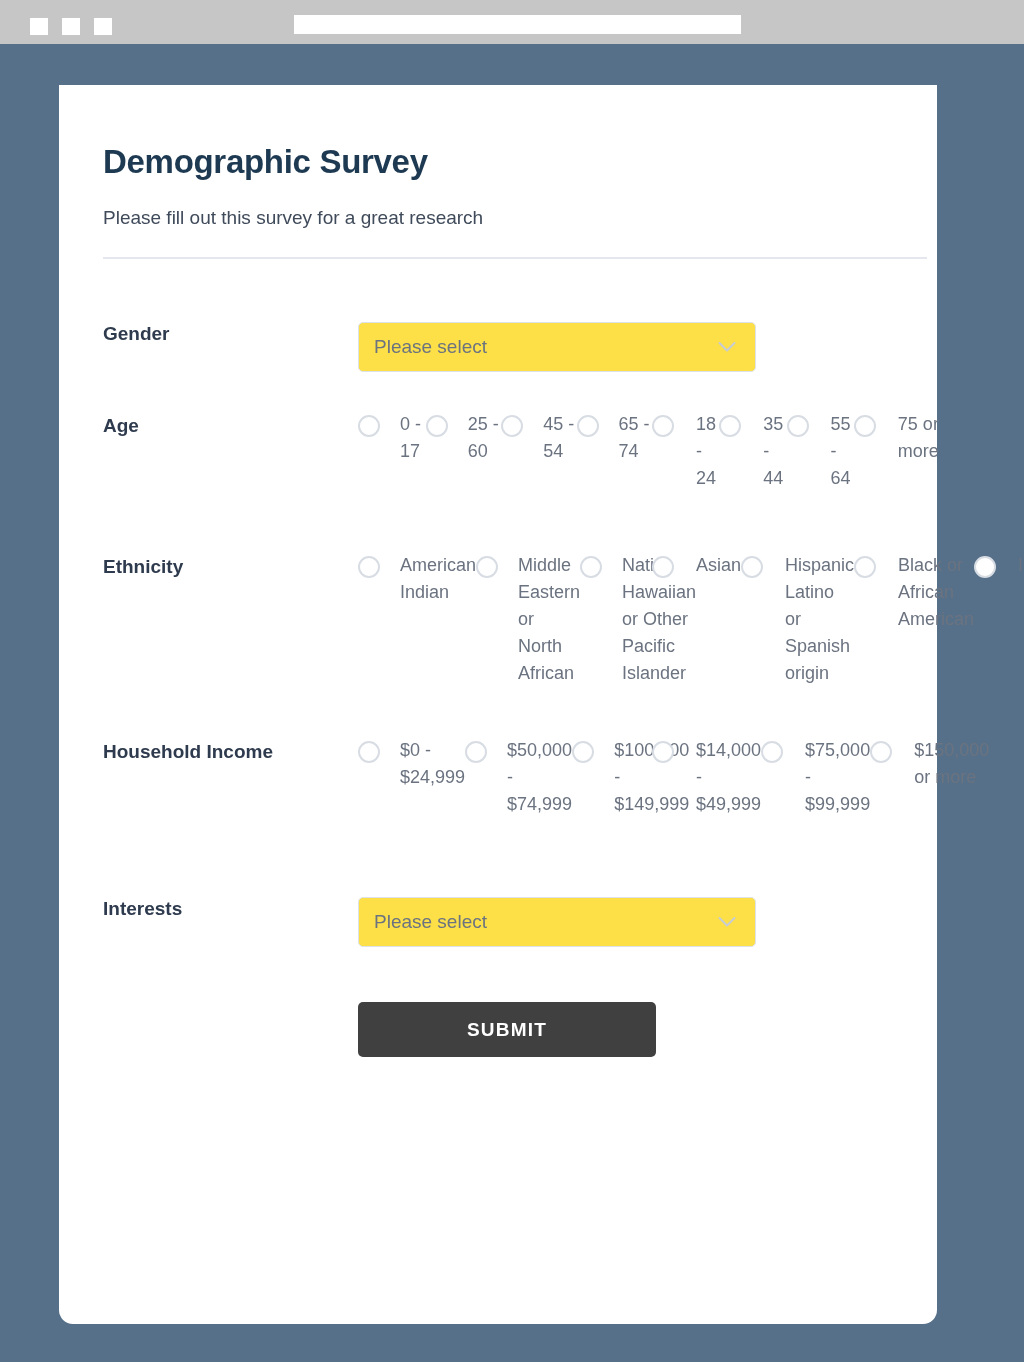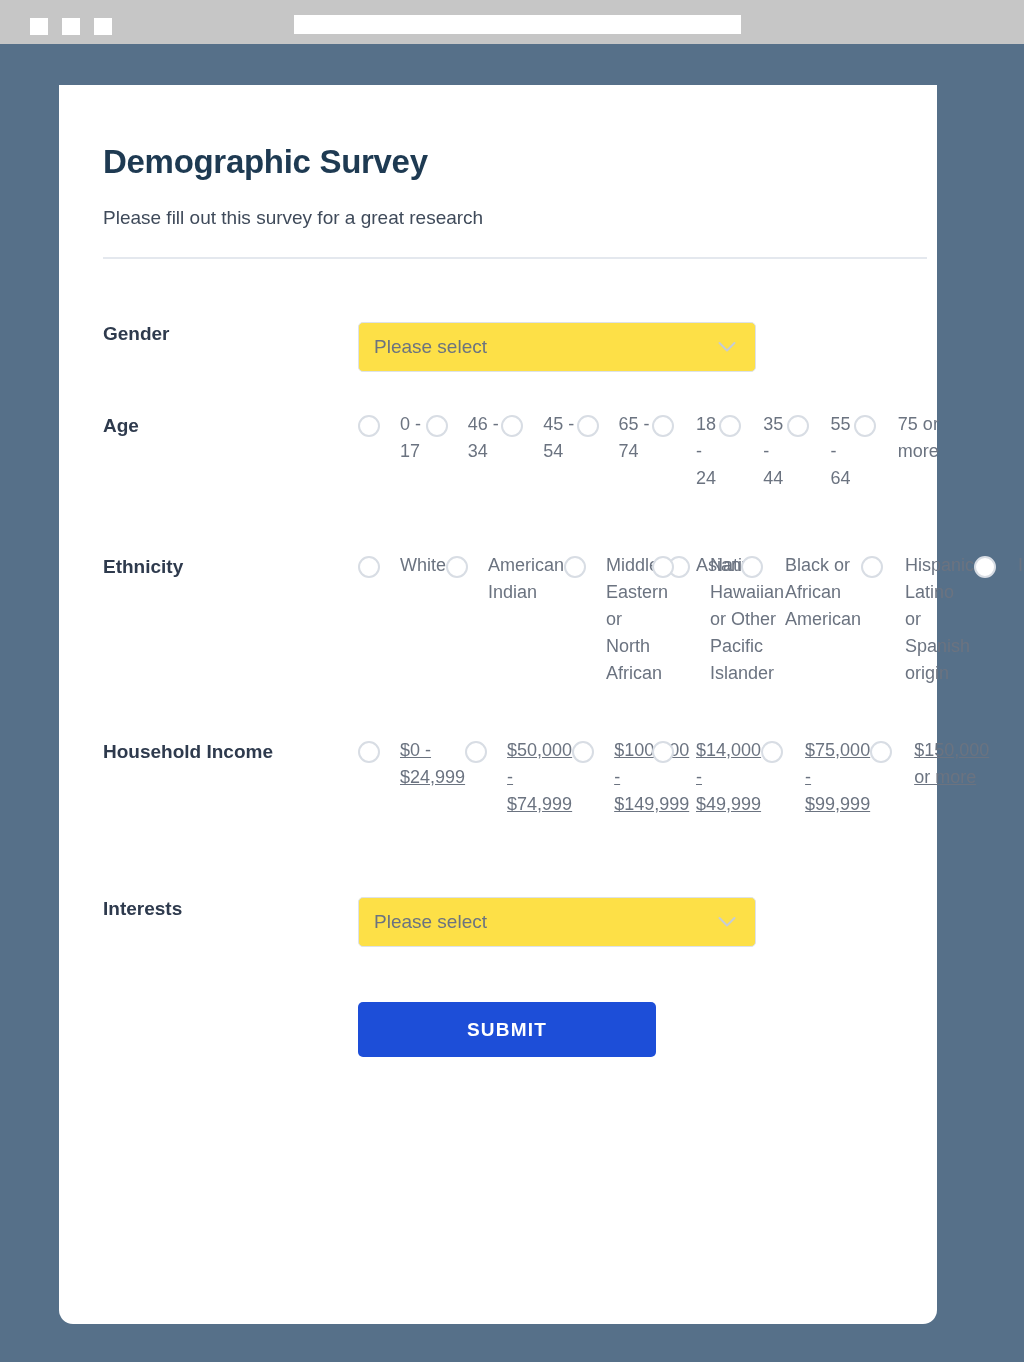--- a/index.html
+++ b/index.html
@@ -168,39 +168,39 @@
   
   .group-age .radio-item   { margin-bottom: 23px; }
   .group-age .radio-label  { margin-left: 20px; }
   .group-age .radio-col.right .radio-label { margin-left: 22px; }
 
   .group-eth .radio-item   { margin-bottom: 18px; }
   .group-eth .radio-label  { margin-left: 20px; max-width: 235px; }
   .group-eth .radio-col.right .radio-label { margin-left: 22px; max-width: 275px; }
 
   .group-inc .radio-item   { margin-bottom: 21px; }
-  .group-inc .radio-label  { margin-left: 20px; text-decoration: underline; }
+  .group-inc .radio-label  { margin-left: 20px; }
   .group-inc .radio-col.right .radio-label { margin-left: 22px; }
 
   
   .row-gender    { margin-top: 63px; }
   .row-age       { margin-top: 42px; }
   .row-ethnicity { margin-top: 40px; }
   .row-income    { margin-top: 35px; }
   .row-interests { margin-top: 58px; }
 
   
   .submit-wrap {
     margin-top: 55px;
     padding-left: 255px;
   }
   .submit-button {
     width: 298px;
     height: 55px;
-    background: #1d4ed8;
+    background: #404040;
     border: none;
     border-radius: 5px;
     color: #ffffff;
     font-family: "Liberation Sans", sans-serif;
     font-size: 19px;
     font-weight: bold;
     letter-spacing: 1.2px;
     cursor: pointer;
   }
 </style>
@@ -240,21 +240,21 @@
     <div class="field-row row-age group-age">
       <div class="field-label">Age</div>
       <div class="radio-grid">
         <div class="radio-col left">
           <div class="radio-item">
             <span class="radio-dot"></span>
             <span class="radio-label">0 - 17</span>
           </div>
           <div class="radio-item">
             <span class="radio-dot"></span>
-            <span class="radio-label">46 - 34</span>
+            <span class="radio-label">25 - 60</span>
           </div>
           <div class="radio-item">
             <span class="radio-dot"></span>
             <span class="radio-label">45 - 54</span>
           </div>
           <div class="radio-item">
             <span class="radio-dot"></span>
             <span class="radio-label">65 - 74</span>
           </div>
         </div>
@@ -278,47 +278,43 @@
         </div>
       </div>
     </div>
 
     <div class="field-row row-ethnicity group-eth">
       <div class="field-label">Ethnicity</div>
       <div class="radio-grid">
         <div class="radio-col left">
           <div class="radio-item">
             <span class="radio-dot"></span>
-            <span class="radio-label">White</span>
-          </div>
-          <div class="radio-item">
-            <span class="radio-dot"></span>
             <span class="radio-label">American Indian</span>
           </div>
           <div class="radio-item">
             <span class="radio-dot"></span>
             <span class="radio-label">Middle Eastern or North African</span>
           </div>
           <div class="radio-item">
             <span class="radio-dot"></span>
             <span class="radio-label">Native Hawaiian or Other Pacific Islander</span>
           </div>
         </div>
         <div class="radio-col right">
           <div class="radio-item">
             <span class="radio-dot"></span>
             <span class="radio-label">Asian</span>
           </div>
           <div class="radio-item">
             <span class="radio-dot"></span>
+            <span class="radio-label">Hispanic Latino or Spanish origin</span>
+          </div>
+          <div class="radio-item">
+            <span class="radio-dot"></span>
             <span class="radio-label">Black or African American</span>
-          </div>
-          <div class="radio-item">
-            <span class="radio-dot"></span>
-            <span class="radio-label">Hispanic Latino or Spanish origin</span>
           </div>
           <div class="radio-item">
             <span class="radio-dot"></span>
             <span class="radio-label">Indian</span>
           </div>
         </div>
       </div>
     </div>
 
     <div class="field-row row-income group-inc">

